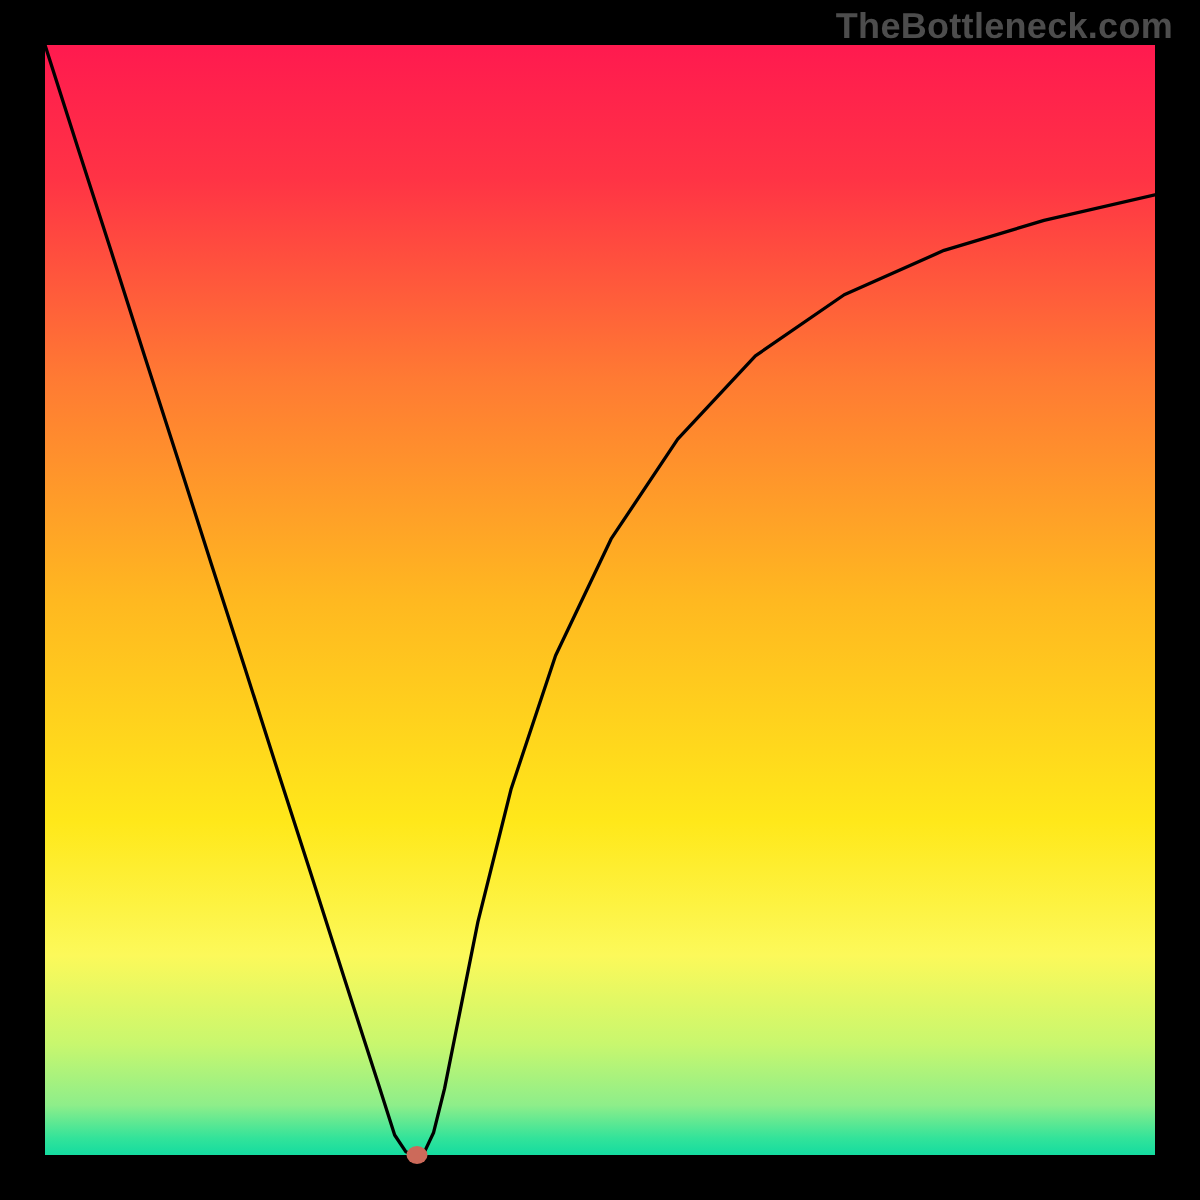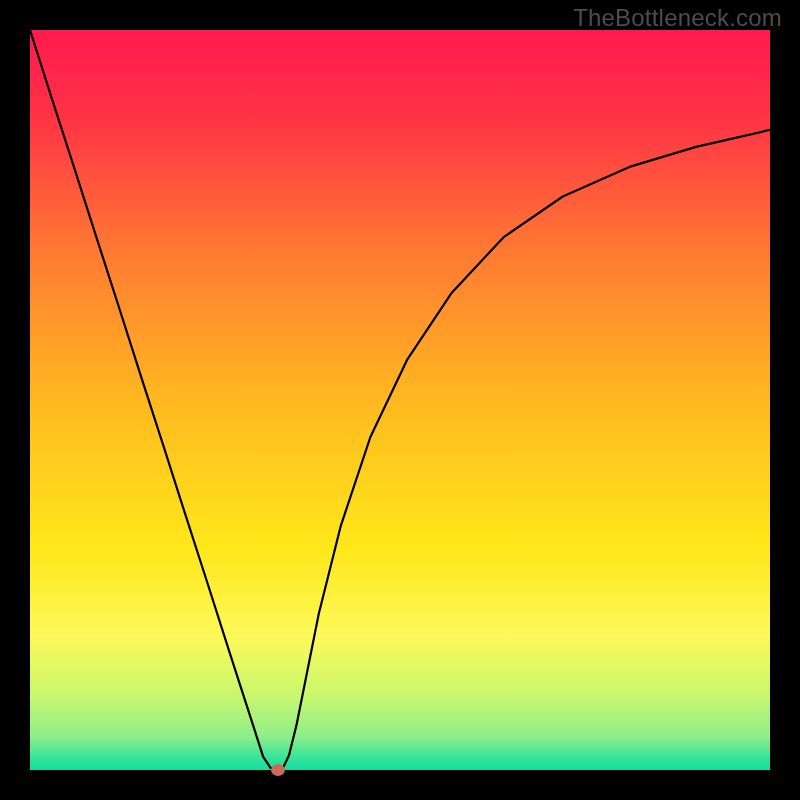--- a/index.html
+++ b/index.html
@@ -25,21 +25,21 @@
     top: 30px;
     width: 740px;
     height: 740px;
   }
   .watermark {
     position: absolute;
     top: 4px;
     right: 18px;
     color: #4d4d4d;
     font-size: 24px;
-    font-weight: 400;
+    font-weight: 700;
     letter-spacing: 0.2px;
     text-align: right;
   }
   .marker {
     position: absolute;
     width: 14px;
     height: 12px;
     border-radius: 50%;
     transform: translate(-50%, -50%);
   }

